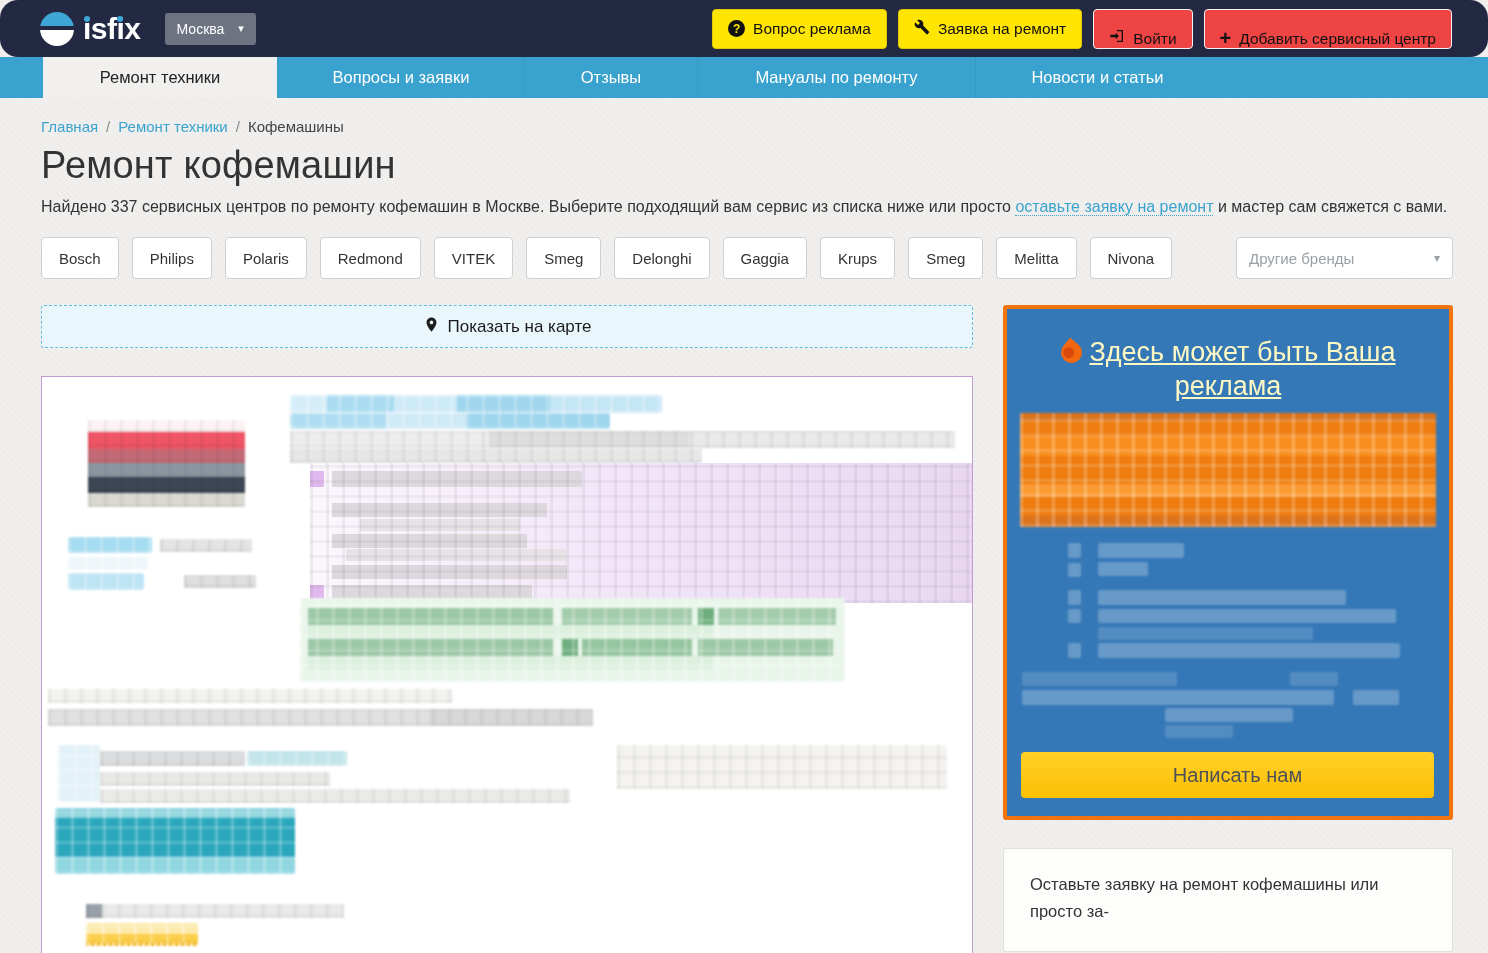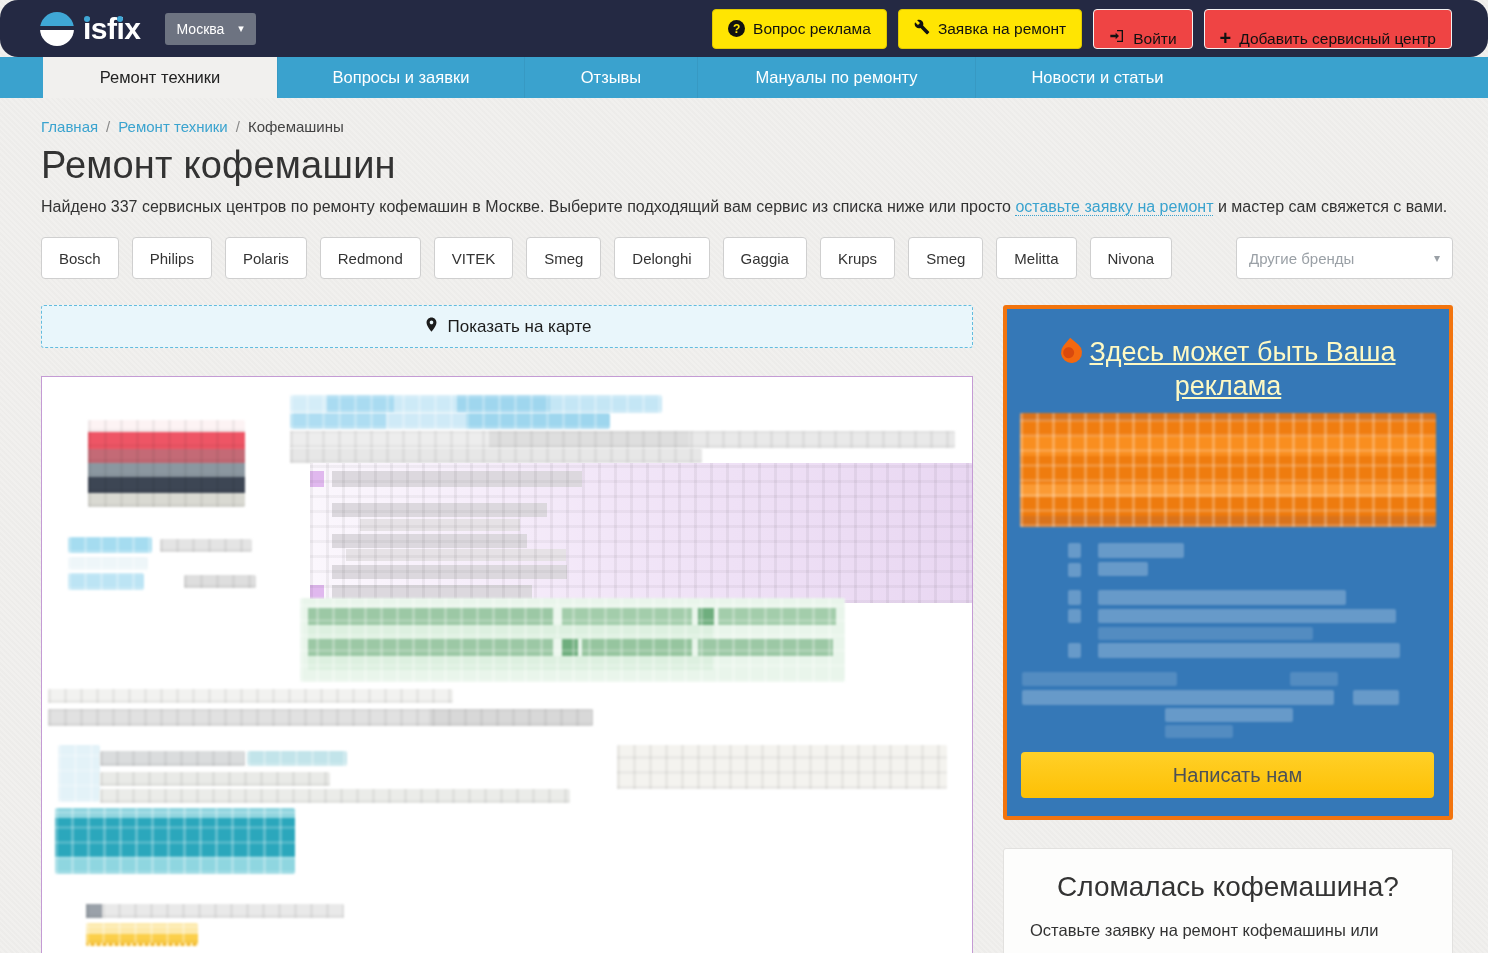--- a/index.html
+++ b/index.html
@@ -275,21 +275,20 @@
           <div class="ad-line faint" style="left:283px;top:363px;width:48px;height:14px;"></div>
           <div class="ad-line" style="left:15px;top:381px;width:312px;height:15px;"></div>
           <div class="ad-line" style="left:346px;top:381px;width:46px;height:15px;"></div>
           <div class="ad-line" style="left:158px;top:399px;width:128px;height:14px;"></div>
           <div class="ad-line faint" style="left:158px;top:416px;width:68px;height:13px;"></div>
 
           <button class="ad-btn">Написать нам</button>
         </div>
 
         <div class="request-card">
-          <div class="request-title">Сломалась кофемашина?</div>
           <div class="request-text">
             <span>Оставьте заявку на ремонт кофемашины или просто за-</span>
 
           </div>
         </div>
 
       </div>
     </div>
   </div>
 </div>

